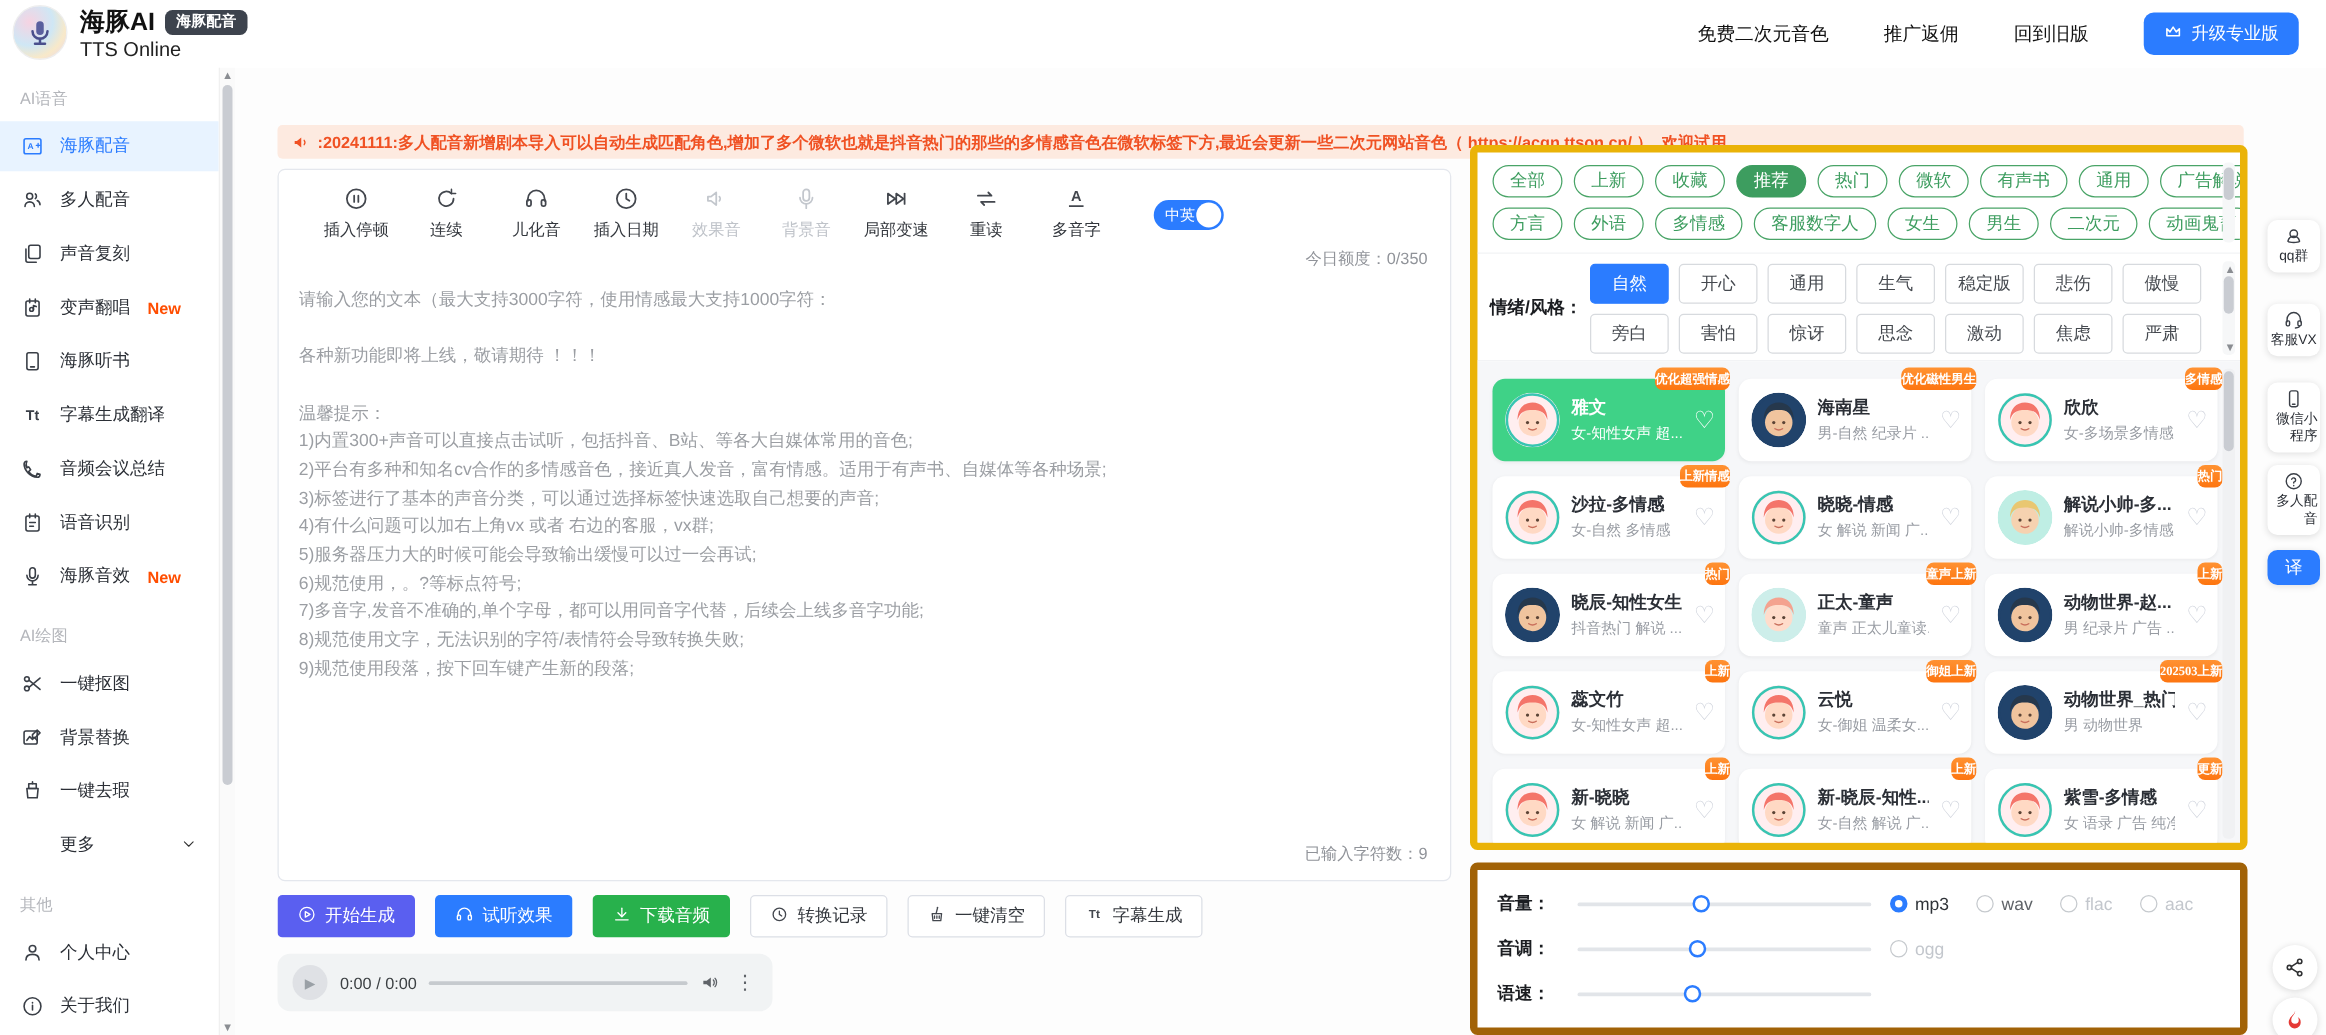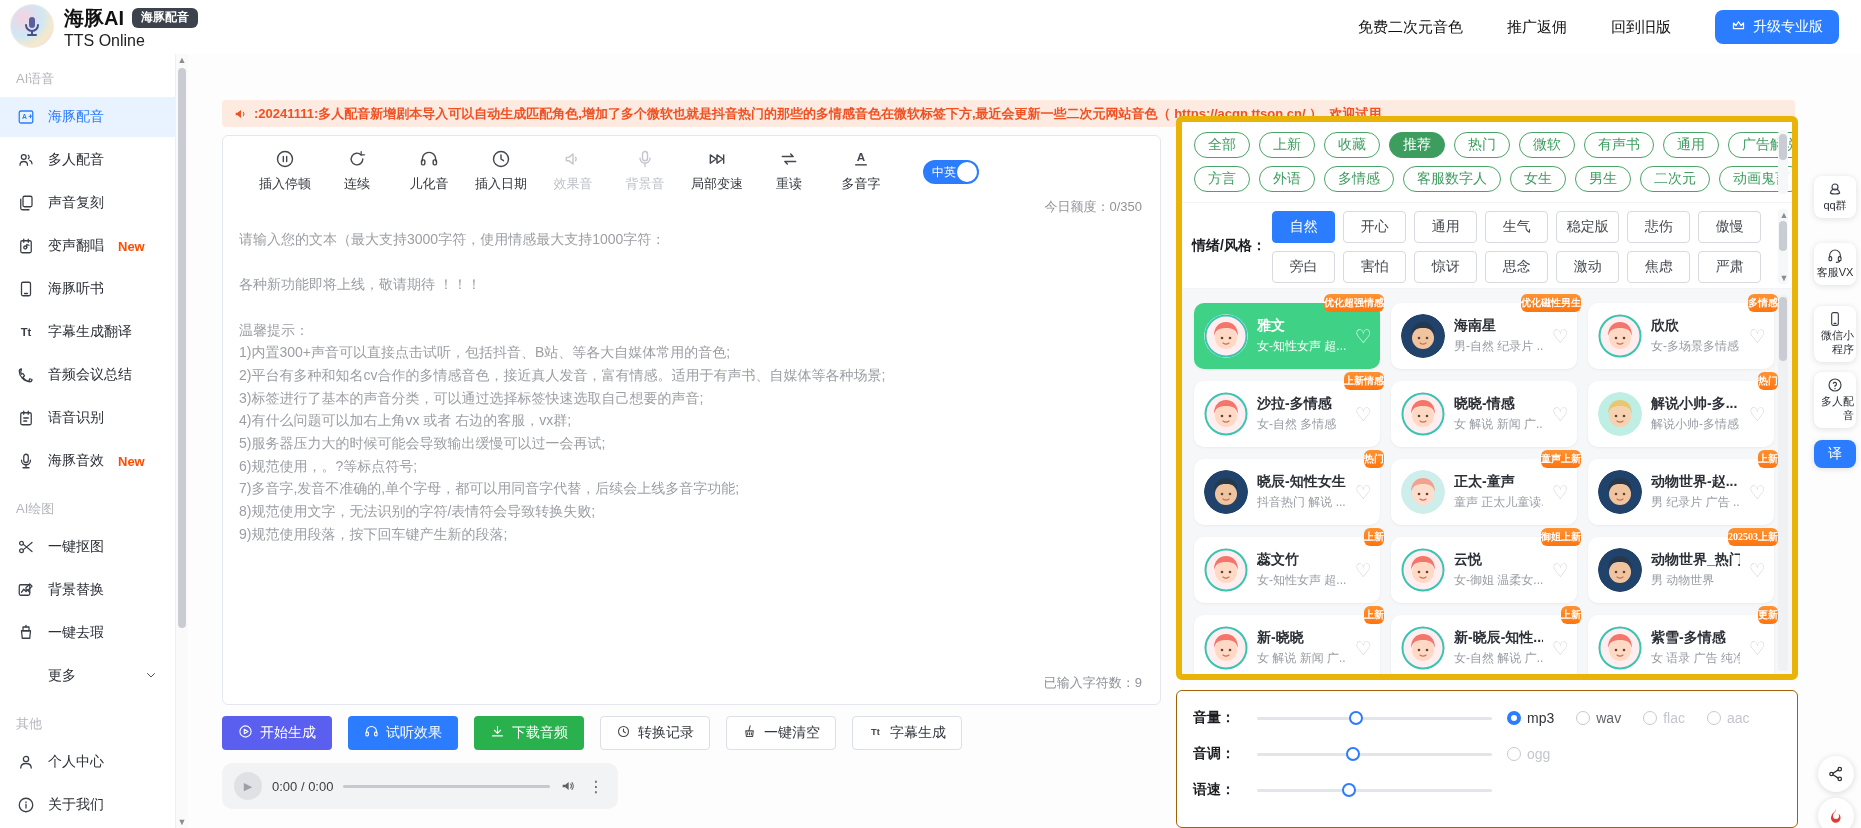--- a/index.html
+++ b/index.html
@@ -107,21 +107,21 @@
   .vc-name { font-size:14px; font-weight:bold; color:#2b2f36; white-space:nowrap; overflow:hidden; }
   .vc-desc { font-size:12px; color:#989ca3; white-space:nowrap; overflow:hidden; }
   .voice-card.selected .vc-name, .voice-card.selected .vc-desc { color:#fff; }
   .vc-heart { font-size:19px; color:#cfd3dc; line-height:1; align-self:center; cursor:pointer; }
   .voice-card.selected .vc-heart { color:#fff; }
   .vc-badge { position:absolute; top:-9px; right:-4px; background:linear-gradient(180deg,#ff9232,#fd7510); color:#fff; font-size:10px; font-weight:bold; padding:2px 0; border-radius:6px; white-space:nowrap;font-family:Liberation Serif, serif; }
   .cards-scroll { position:absolute; right:4px; top:6px; width:10px; height:376px; background:#f0f1f3; border-radius:4px; }
   .cards-thumb { position:absolute; left:1px; top:2px; width:8px; height:64px; background:#c9ccd2; border-radius:4px; }
 
   
-  .output-card { position:absolute; left:988px; top:636px; width:622px; height:138px; background:#fff; border:1px solid #a16207; border-radius:6px; padding:14px 0 0 16px; }
+  .output-card { position:absolute; left:988px; top:636px; width:622px; height:138px; background:#fff; border:6px solid #a16207; border-radius:6px; padding:14px 0 0 16px; }
   .slider-row { display:flex; align-items:center; height:26px; margin-bottom:10px; }
   .slider-label { width:52px; font-size:14px; font-weight:bold; color:#1b1d21; white-space:nowrap; }
   .slider-track { position:relative; width:235px; height:3px; background:#e2e5e9; border-radius:2px; margin-left:12px; cursor:pointer; }
   .slider-thumb { position:absolute; top:-6px; width:14px; height:14px; background:#fff; border:2px solid #2b7cff; border-radius:50%; }
   .formats { position:absolute; left:330px; top:14px; width:280px; }
   .fmt-row { display:flex; gap:22px; height:26px; align-items:center; margin-bottom:10px; }
   .fmt { display:flex; align-items:center; gap:6px; font-size:14px; cursor:pointer; }
   .fmt .radio { width:14px; height:14px; border-radius:50%; border:1px solid #c6cace; background:#fff; }
   .fmt.selected .radio { border:4px solid #2b7cff; }
   .fmt.selected { color:#2f3338; }

